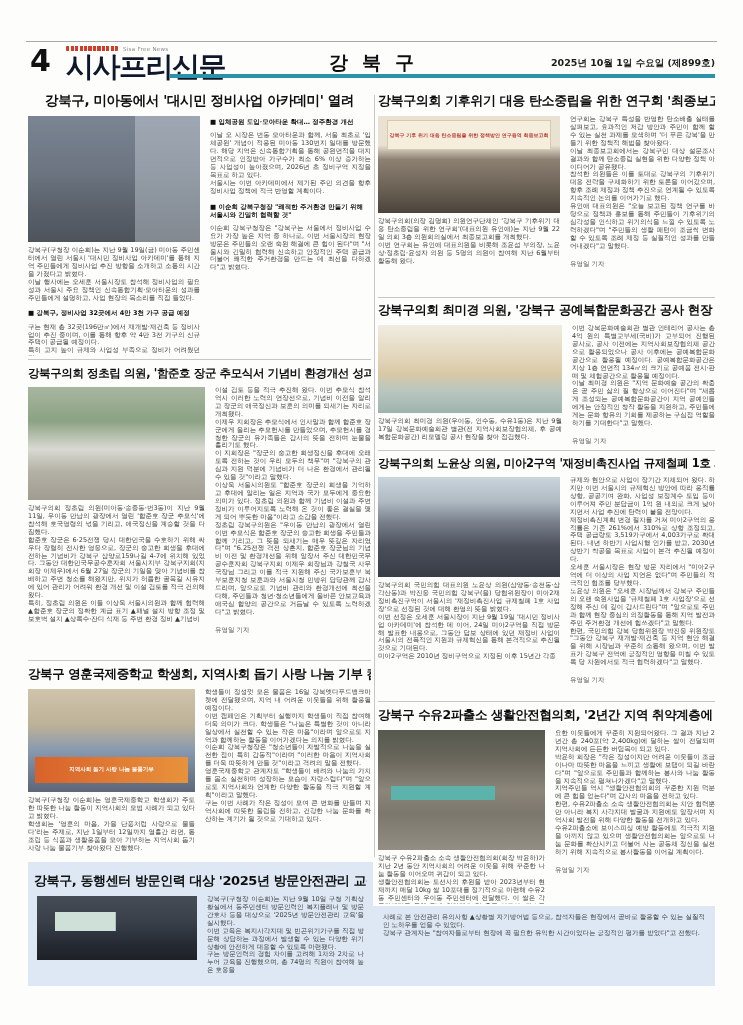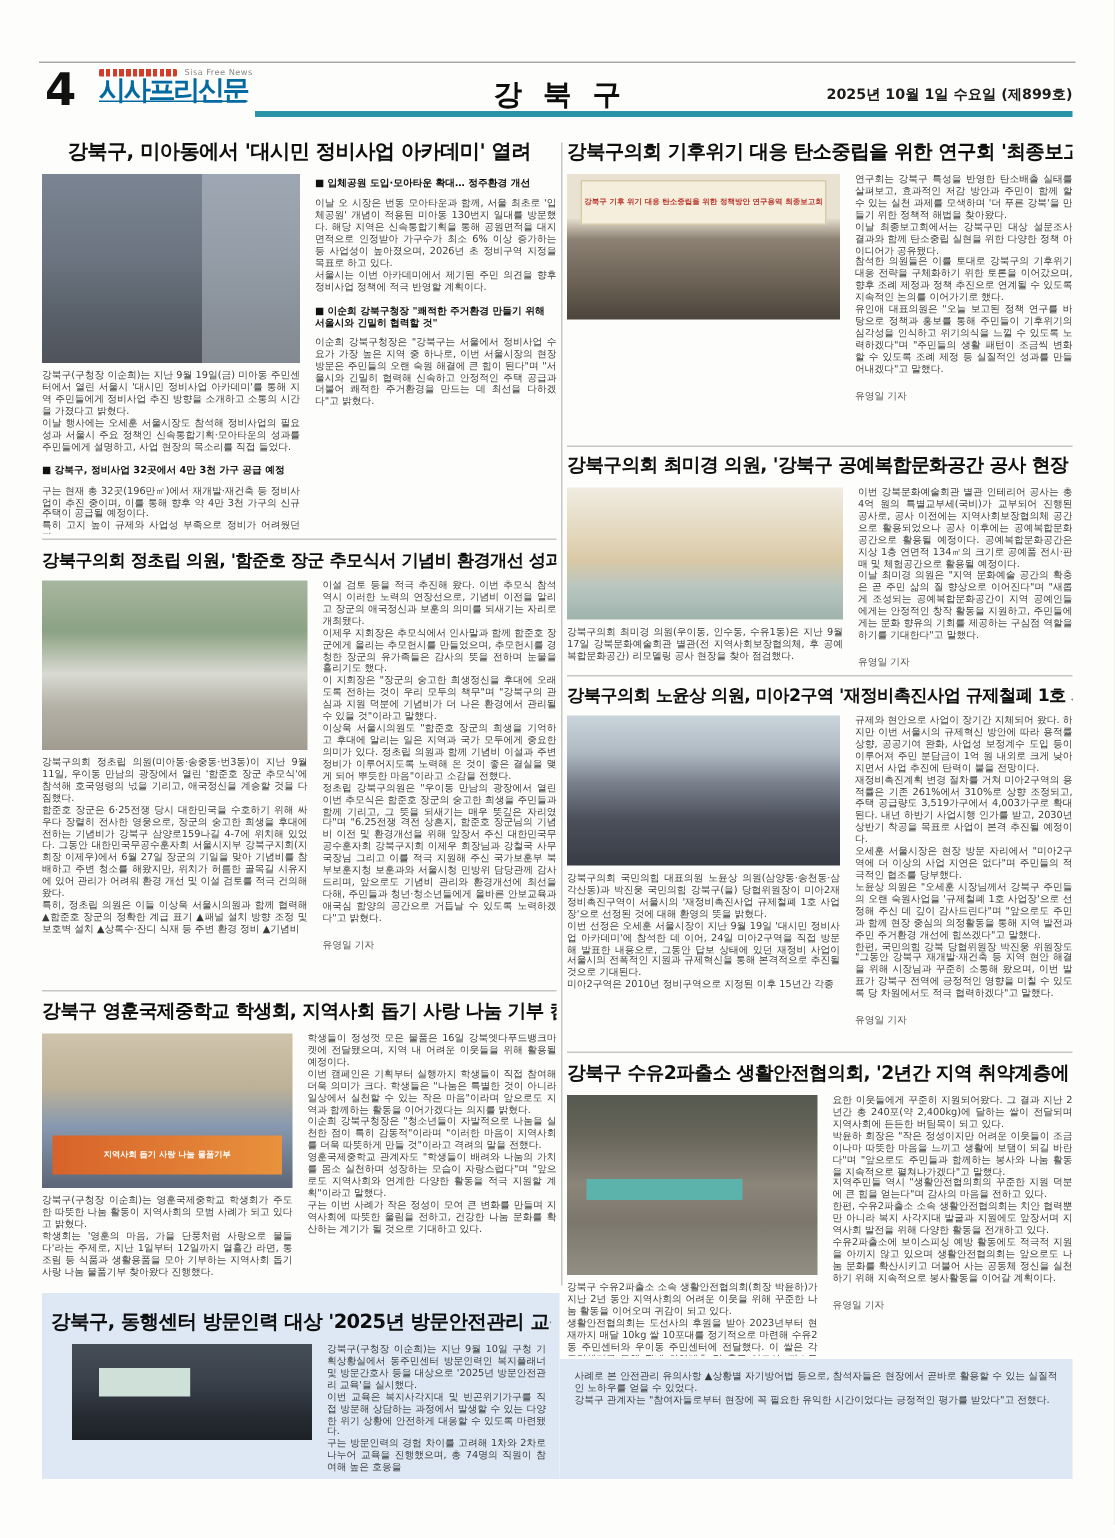--- a/index.html
+++ b/index.html
@@ -20,21 +20,21 @@
   .hdiv{height:1px;background:#c6c6c6;}
   .vdiv{width:1px;background:#c6c6c6;}
   .bluebox{background:#dde8f4;overflow:hidden;}
 
   
   .pagenum{font-size:30px;font-weight:bold;color:#111;line-height:1;}
   .mast-tagrow{display:flex;align-items:center;gap:5px;height:7px;}
   .mast-tag-red{display:inline-block;width:52px;height:5px;border-radius:1px;
     background:repeating-linear-gradient(90deg,#d43c2a 0 3px,transparent 3px 4.5px);}
   .mast-tagline{font-size:5.5px;color:#8a8a8a;letter-spacing:.3px;}
-  .mast-name{font-size:18px;font-weight:900;color:#0369a1;letter-spacing:-1.5px;line-height:1.05;text-decoration:underline;}
+  .mast-name{font-size:28px;font-weight:900;color:#0f172a;letter-spacing:-1.5px;line-height:1.05;}
   .section-title{font-size:19px;font-weight:bold;color:#0d0d0d;text-align:center;
                  letter-spacing:14px;padding-left:14px;}
   .dateline{font-size:9.5px;font-weight:bold;color:#1c1c1c;white-space:nowrap;}
   .teal-rule{background:#2b93a8;}
 
   
   .ph-l1{background:linear-gradient(90deg,rgba(210,218,226,.25) 62%,rgba(210,218,226,.55) 62%),
          linear-gradient(180deg,#5d6878 0%,#49525f 45%,#303741 75%,#23272e 100%);}
   .ph-l2{background:linear-gradient(180deg,#a8b6a0 0%,#8ba283 30%,#d9dad2 55%,#b3b0a6 75%,#a09c90 100%);}
   .ph-l3{background:linear-gradient(180deg,#cfc4ab 0%,#bdb198 35%,#8799b0 60%,#717f92 80%,#5c6678 100%);}
@@ -144,20 +144,22 @@
     </div>
   </section>
 
   <section class="abs article" style="left:378px;top:92px;width:337px;height:200px;">
     <h2 class="headline" style="font-size:13px;">강북구의회 기후위기 대응 탄소중립을 위한 연구회 '최종보고회'</h2>
     <div class="cols">
       <div class="subcol" style="width:182px;">
         <div class="photo ph-r1" style="width:182px;height:97px;">
           <div class="photo-banner-r1">강북구 기후 위기 대응 탄소중립을 위한 정책방안 연구용역 최종보고회</div>
         </div>
+        <p class="bodytext">강북구의회(의장 김명희) 의원연구단체인 '강북구 기후위기 대응 탄소중립을 위한 연구회'(대표의원 유인애)는 지난 9월 22일 의회 3층 의원회의실에서 최종보고회를 개최했다.
+이번 연구회는 유인애 대표의원을 비롯해 조윤섭 부의장, 노윤상·정초림·윤성자 의원 등 5명의 의원이 참여해 지난 6월부터 활동해 왔다.</p>
       </div>
       <div class="subcol flex1">
         <p class="bodytext">연구회는 강북구 특성을 반영한 탄소배출 실태를 살펴보고, 효과적인 저감 방안과 주민이 함께 할 수 있는 실천 과제를 모색하며 '더 푸른 강북'을 만들기 위한 정책적 해법을 찾아왔다.
 이날 최종보고회에서는 강북구민 대상 설문조사 결과와 함께 탄소중립 실현을 위한 다양한 정책 아이디어가 공유됐다.
 참석한 의원들은 이를 토대로 강북구의 기후위기 대응 전략을 구체화하기 위한 토론을 이어갔으며, 향후 조례 제정과 정책 추진으로 연계될 수 있도록 지속적인 논의를 이어가기로 했다.
 유인애 대표의원은 "오늘 보고된 정책 연구를 바탕으로 정책과 홍보를 통해 주민들이 기후위기의 심각성을 인식하고 위기의식을 느낄 수 있도록 노력하겠다"며 "주민들의 생활 패턴이 조금씩 변화할 수 있도록 조례 제정 등 실질적인 성과를 만들어내겠다"고 말했다.</p>
         <div class="byline">유영일 기자</div>
       </div>
     </div>
   </section>
@@ -213,21 +215,21 @@
 지역주민들 역시 "생활안전협의회의 꾸준한 지원 덕분에 큰 힘을 얻는다"며 감사의 마음을 전하고 있다.
 한편, 수유2파출소 소속 생활안전협의회는 치안 협력뿐만 아니라 복지 사각지대 발굴과 지원에도 앞장서며 지역사회 발전을 위해 다양한 활동을 전개하고 있다.
 수유2파출소에 보이스피싱 예방 활동에도 적극적 지원을 아끼지 않고 있으며 생활안전협의회는 앞으로도 나눔 문화를 확산시키고 더불어 사는 공동체 정신을 실천하기 위해 지속적으로 봉사활동을 이어갈 계획이다.</p>
         <div class="byline">유영일 기자</div>
       </div>
     </div>
   </section>
 
   <div class="abs bluebox" style="left:28px;top:862px;width:345px;height:124px;">
     <h2 class="headline" style="font-size:13px;margin:10px 6px 6px;">강북구, 동행센터 방문인력 대상 '2025년 방문안전관리 교육' 실시</h2>
-    <div class="cols" style="padding:0 9px;margin-left:11px;">
+    <div class="cols" style="padding:0 9px;">
       <div class="photo ph-l4" style="width:160px;height:64px;"></div>
       <p class="bodytext flex1">강북구(구청장 이순희)는 지난 9월 10일 구청 기획상황실에서 동주민센터 방문인력인 복지플래너 및 방문간호사 등을 대상으로 '2025년 방문안전관리 교육'을 실시했다.
 이번 교육은 복지사각지대 및 빈곤위기가구를 직접 방문해 상담하는 과정에서 발생할 수 있는 다양한 위기 상황에 안전하게 대응할 수 있도록 마련됐다.
 구는 방문인력의 경험 차이를 고려해 1차와 2차로 나누어 교육을 진행했으며, 총 74명의 직원이 참여해 높은 호응을</p>
     </div>
   </div>
   <div class="abs bluebox" style="left:373px;top:906px;width:342px;height:80px;">
     <div class="cols" style="padding:8px 10px;">
       <p class="bodytext flex1">사례로 본 안전관리 유의사항 ▲상황별 자기방어법 등으로, 참석자들은 현장에서 곧바로 활용할 수 있는 실질적인 노하우를 얻을 수 있었다.
 강북구 관계자는 "참여자들로부터 현장에 꼭 필요한 유익한 시간이었다는 긍정적인 평가를 받았다"고 전했다.</p>

